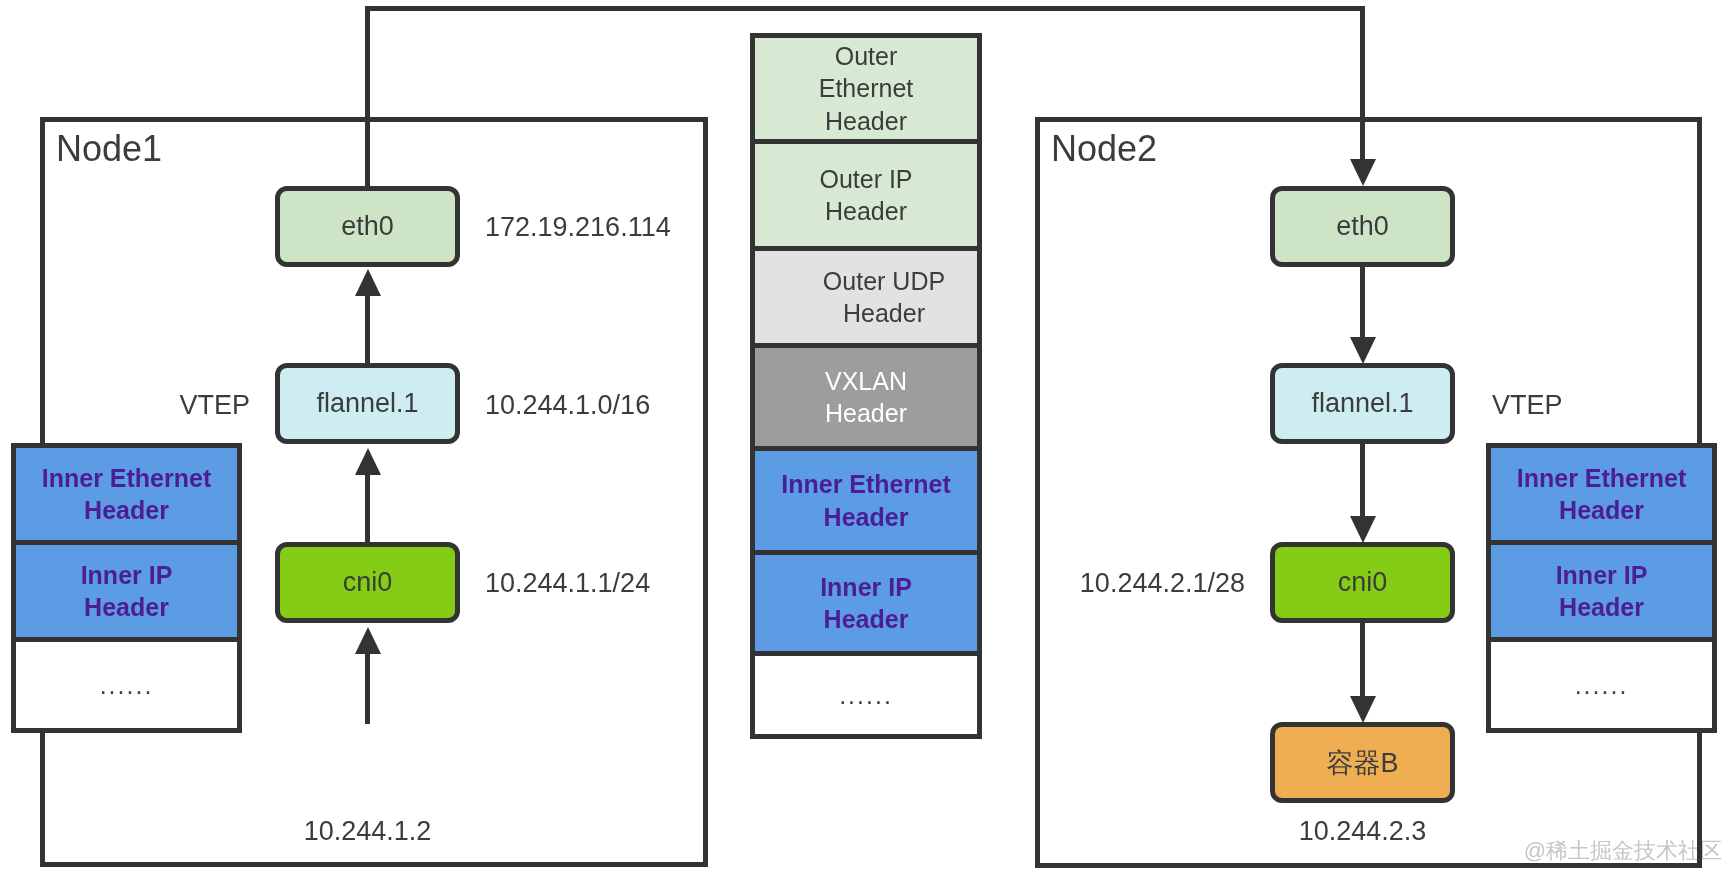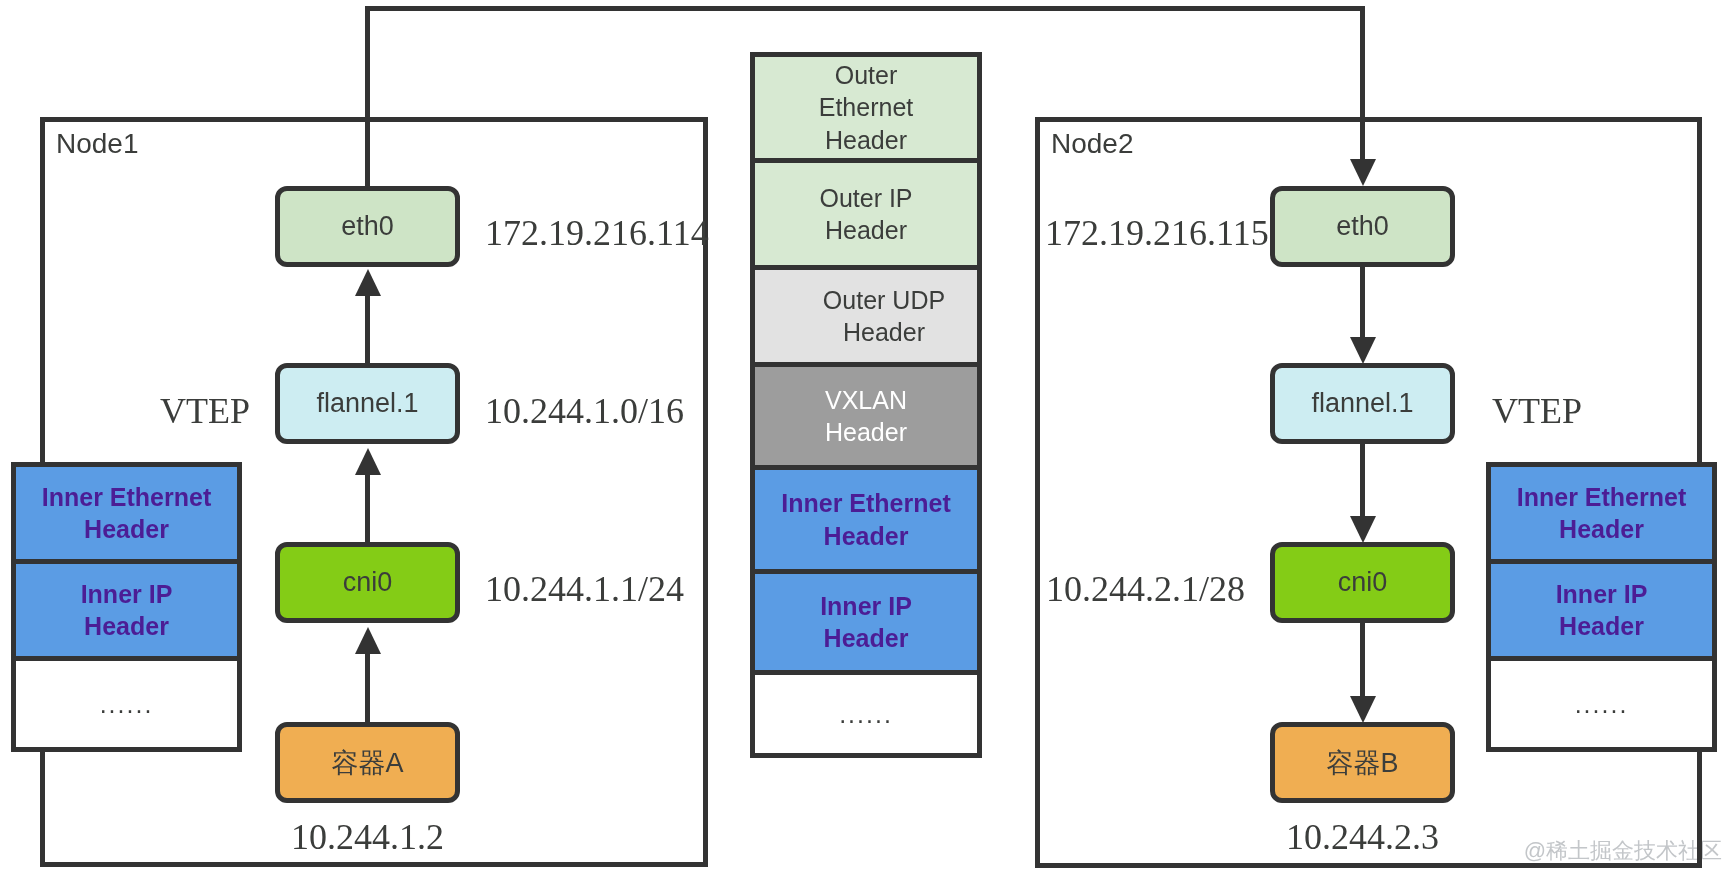--- a/index.html
+++ b/index.html
@@ -3,21 +3,21 @@
 <meta charset="utf-8">
 <style>
   html,body{margin:0;padding:0;background:#ffffff;}
   body{font-family:"Liberation Sans","DejaVu Sans",sans-serif;}
   #canvas{position:relative;width:1728px;height:870px;background:#fff;overflow:hidden;}
 
   
   .node-frame{position:absolute;border:5px solid #333;background:transparent;z-index:1;}
   #node1-frame{left:40px;top:117px;width:658px;height:740px;}
   #node2-frame{left:1035px;top:117px;width:657px;height:741px;}
-  .node-label{position:absolute;font-size:28px;color:#3b3d3b;z-index:2;}
+  .node-label{position:absolute;font-size:36px;color:#3b3d3b;z-index:2;}
   #node1-label{left:56px;top:128px;}
   #node2-label{left:1051px;top:128px;}
 
   
   .nic-box{position:absolute;width:185px;height:81px;border:5px solid #333;border-radius:12px;
            box-sizing:border-box;display:flex;align-items:center;justify-content:center;
            font-size:27px;color:#3b3d3b;z-index:6;text-align:right;}
   .bg-ethgreen{background:#cee4c6;}
   .bg-cyan{background:#cdedf2;}
   .bg-yellow{background:#84cc16;}
@@ -26,35 +26,35 @@
   #n1-eth0{left:275px;top:186px;}
   #n1-flannel{left:275px;top:363px;}
   #n1-cni0{left:275px;top:542px;}
   #n1-container{left:275px;top:722px;}
   #n2-eth0{left:1270px;top:186px;}
   #n2-flannel{left:1270px;top:363px;}
   #n2-cni0{left:1270px;top:542px;}
   #n2-container{left:1270px;top:722px;}
 
   
-  .ip-label{position:absolute;font-size:36px;color:#3b3d3b;z-index:3;white-space:nowrap;font-family:Liberation Serif, serif;}
+  .ip-label{position:absolute;font-size:27px;color:#3b3d3b;z-index:3;white-space:nowrap;}
   #n1-eth0-ip{left:485px;top:212px;}
   #n1-flannel-cidr{left:485px;top:390px;text-align:center;}
   #n1-cni-cidr{left:485px;top:568px;}
   #n1-vtep{left:150px;top:390px;width:100px;text-align:right;}
   #n1-container-ip{left:275px;top:816px;width:185px;text-align:center;}
   #n2-eth0-ip{left:1045px;top:212px;width:200px;text-align:right;}
   #n2-flannel-cidr{left:1045px;top:390px;width:200px;text-align:right;}
   #n2-cni-cidr{left:1045px;top:568px;width:200px;text-align:right;}
   #n2-vtep{left:1492px;top:390px;}
   #n2-container-ip{left:1270px;top:816px;width:185px;text-align:center;}
 
   
   .stack{position:absolute;border:5px solid #333;box-sizing:border-box;background:#fff;z-index:5;
-         display:flex;flex-direction:column;margin-top:19px;}
+         display:flex;flex-direction:column;}
   .stack-row{box-sizing:border-box;border-bottom:5px solid #333;display:flex;align-items:center;
              justify-content:center;text-align:center;font-size:25px;line-height:1.3;
              color:#3b3d3b;white-space:pre-line;overflow:hidden;}
   .stack-row:last-child{border-bottom:none;}
   .row-green{background:#d7e9d2;}
   .row-lightgray{background:#e2e2e2;padding-left:36px;}
   .row-darkgray{background:#9d9d9d;color:#fff;}
   .row-blue{background:#5b9ce4;color:#4c1d95;font-weight:bold;}
   .row-white{background:#fff;letter-spacing:2px;}
 
@@ -123,34 +123,32 @@
   <div class="line" id="n2-a1-line"></div>
   <div class="arrow-down" id="n2-a1-head"></div>
   <div class="line" id="n2-a2-line"></div>
   <div class="arrow-down" id="n2-a2-head"></div>
   <div class="line" id="n2-a3-line"></div>
   <div class="arrow-down" id="n2-a3-head"></div>
 
   <div class="nic-box bg-ethgreen" id="n1-eth0">eth0</div>
   <div class="nic-box bg-cyan" id="n1-flannel">flannel.1</div>
   <div class="nic-box bg-yellow" id="n1-cni0">cni0</div>
-  <div class="nic-box bg-orange" id="n1-container">容器A</div>
 
   <div class="ip-label" id="n1-eth0-ip">172.19.216.114</div>
   <div class="ip-label" id="n1-vtep">VTEP</div>
   <div class="ip-label" id="n1-flannel-cidr">10.244.1.0/16</div>
   <div class="ip-label" id="n1-cni-cidr">10.244.1.1/24</div>
   <div class="ip-label" id="n1-container-ip">10.244.1.2</div>
 
   <div class="nic-box bg-ethgreen" id="n2-eth0">eth0</div>
   <div class="nic-box bg-cyan" id="n2-flannel">flannel.1</div>
   <div class="nic-box bg-yellow" id="n2-cni0">cni0</div>
   <div class="nic-box bg-orange" id="n2-container">容器B</div>
 
-  <div class="ip-label" id="n2-eth0-ip">172.19.216.115</div>
   <div class="ip-label" id="n2-vtep">VTEP</div>
   <div class="ip-label" id="n2-cni-cidr">10.244.2.1/28</div>
   <div class="ip-label" id="n2-container-ip">10.244.2.3</div>
 
   <div class="stack" id="packet-stack">
     <div class="stack-row row-green">Outer
 Ethernet
 Header</div>
     <div class="stack-row row-green">Outer IP
 Header</div>

